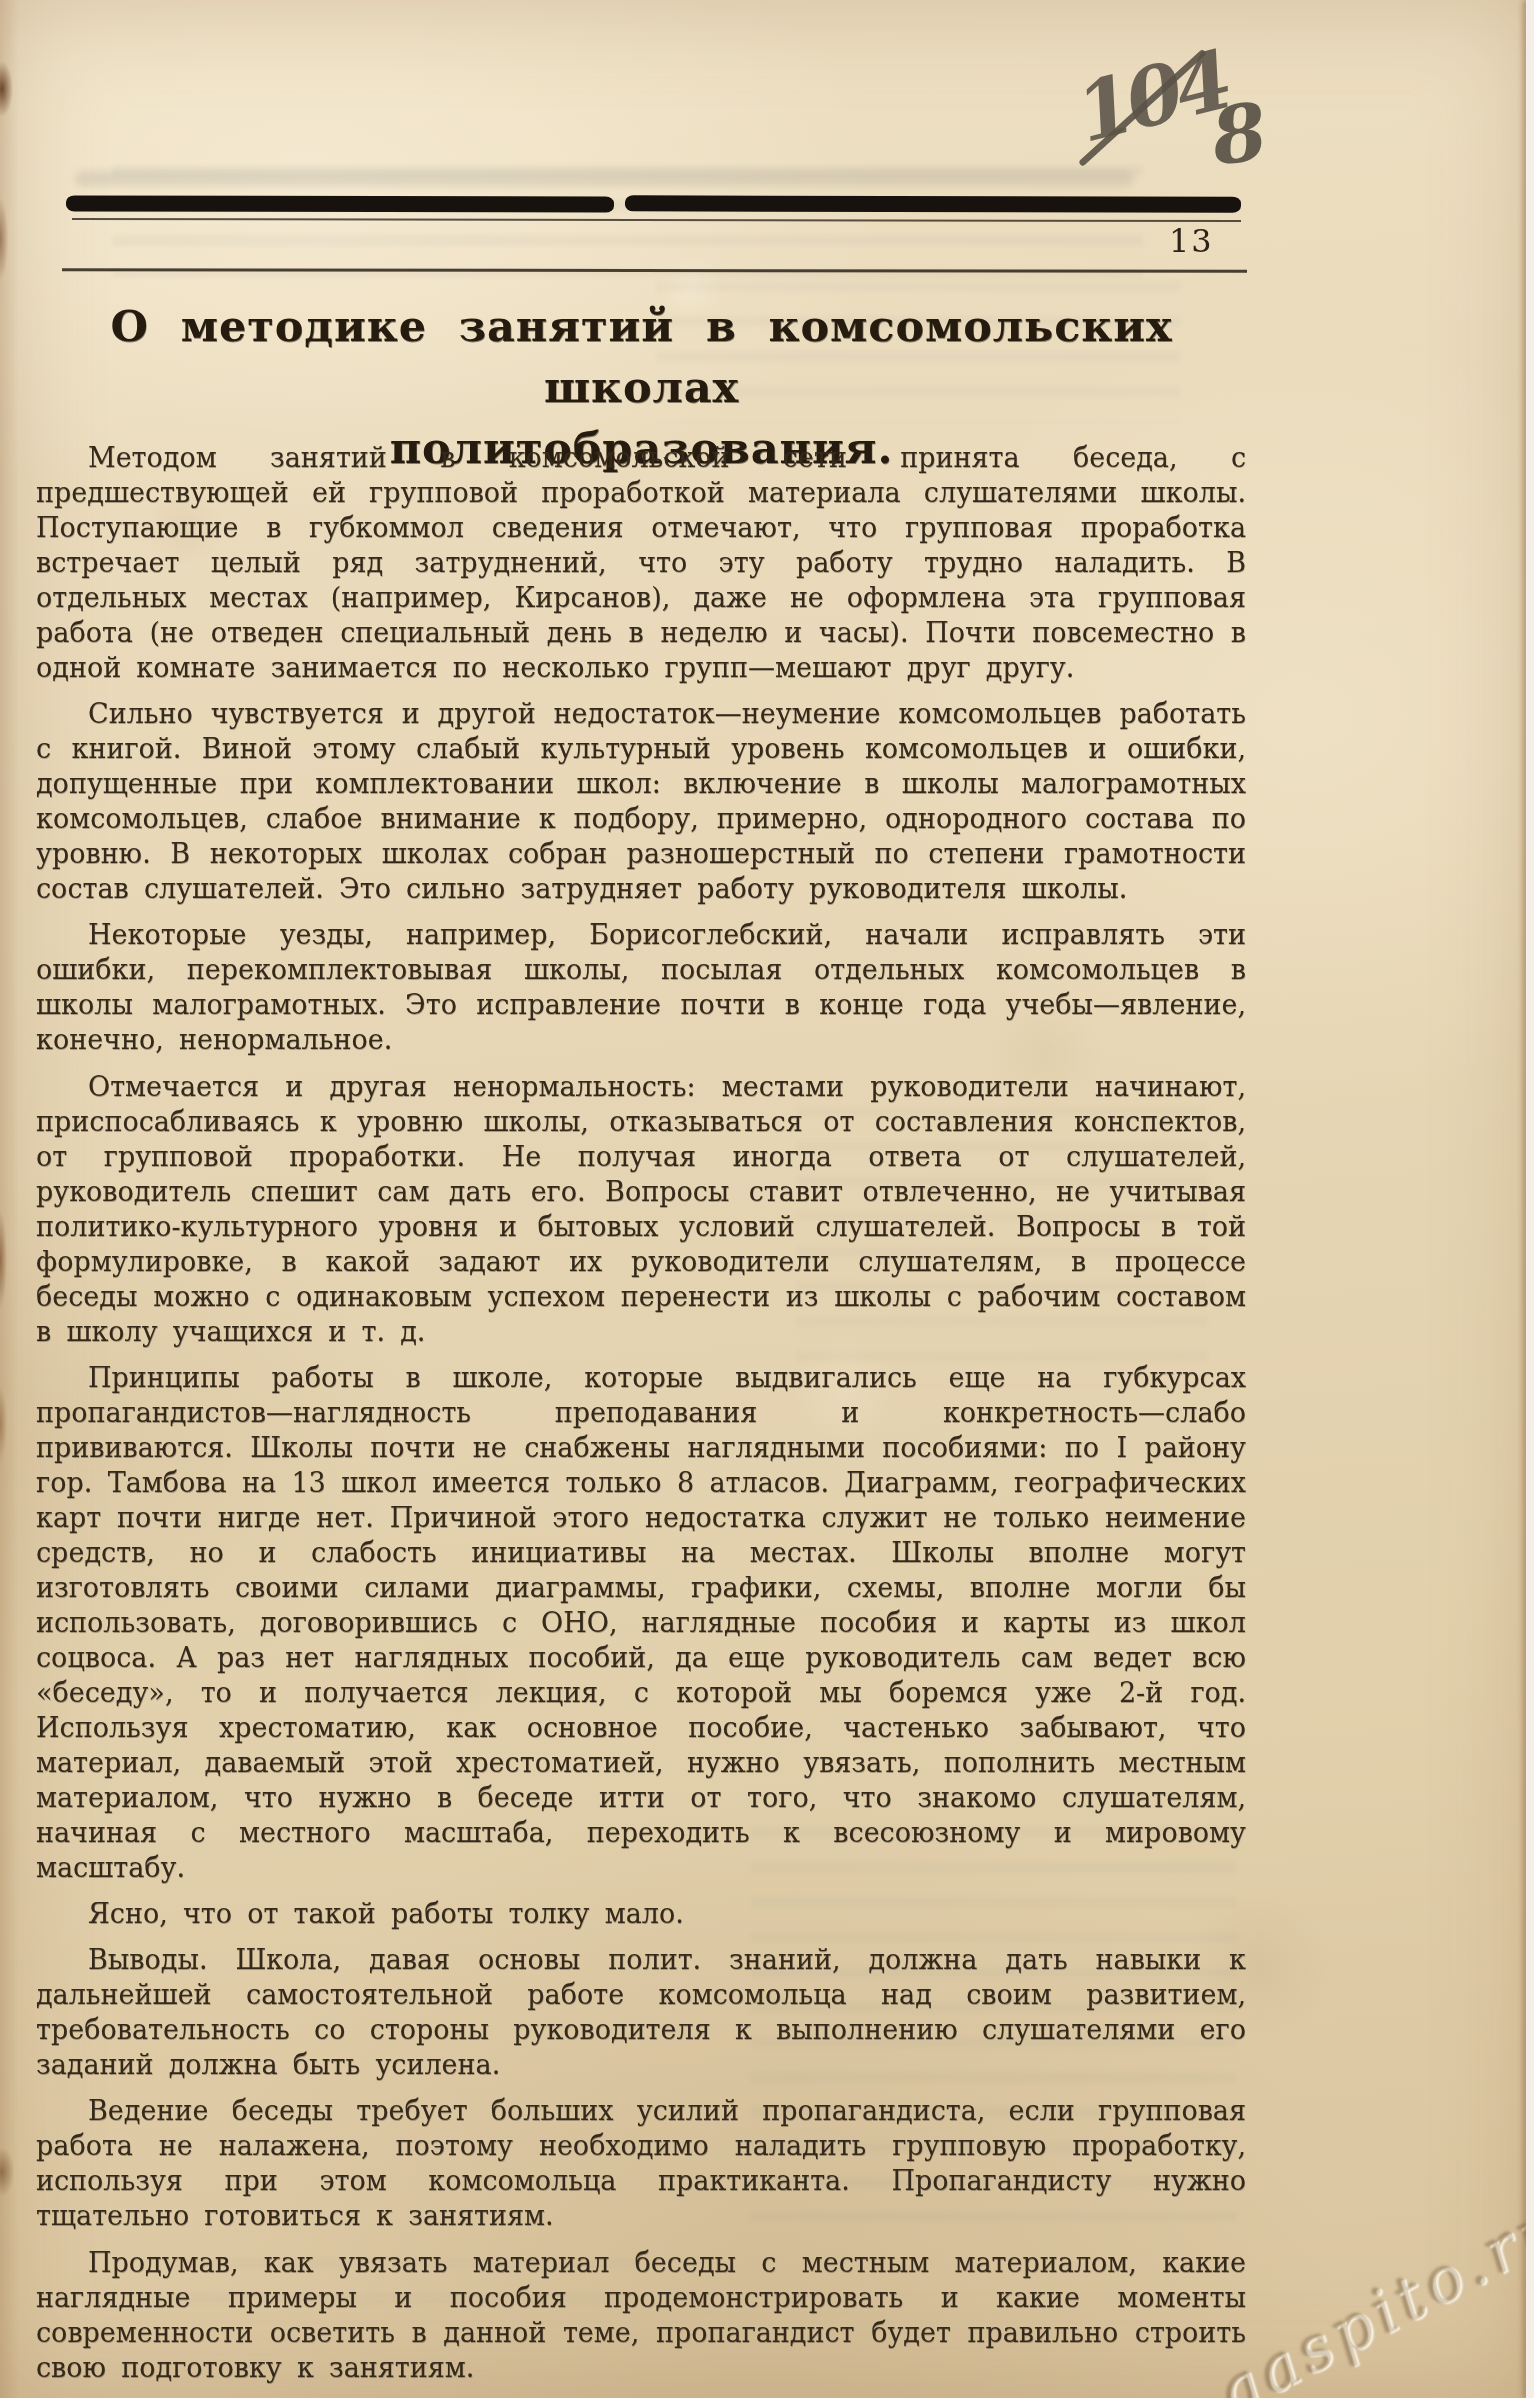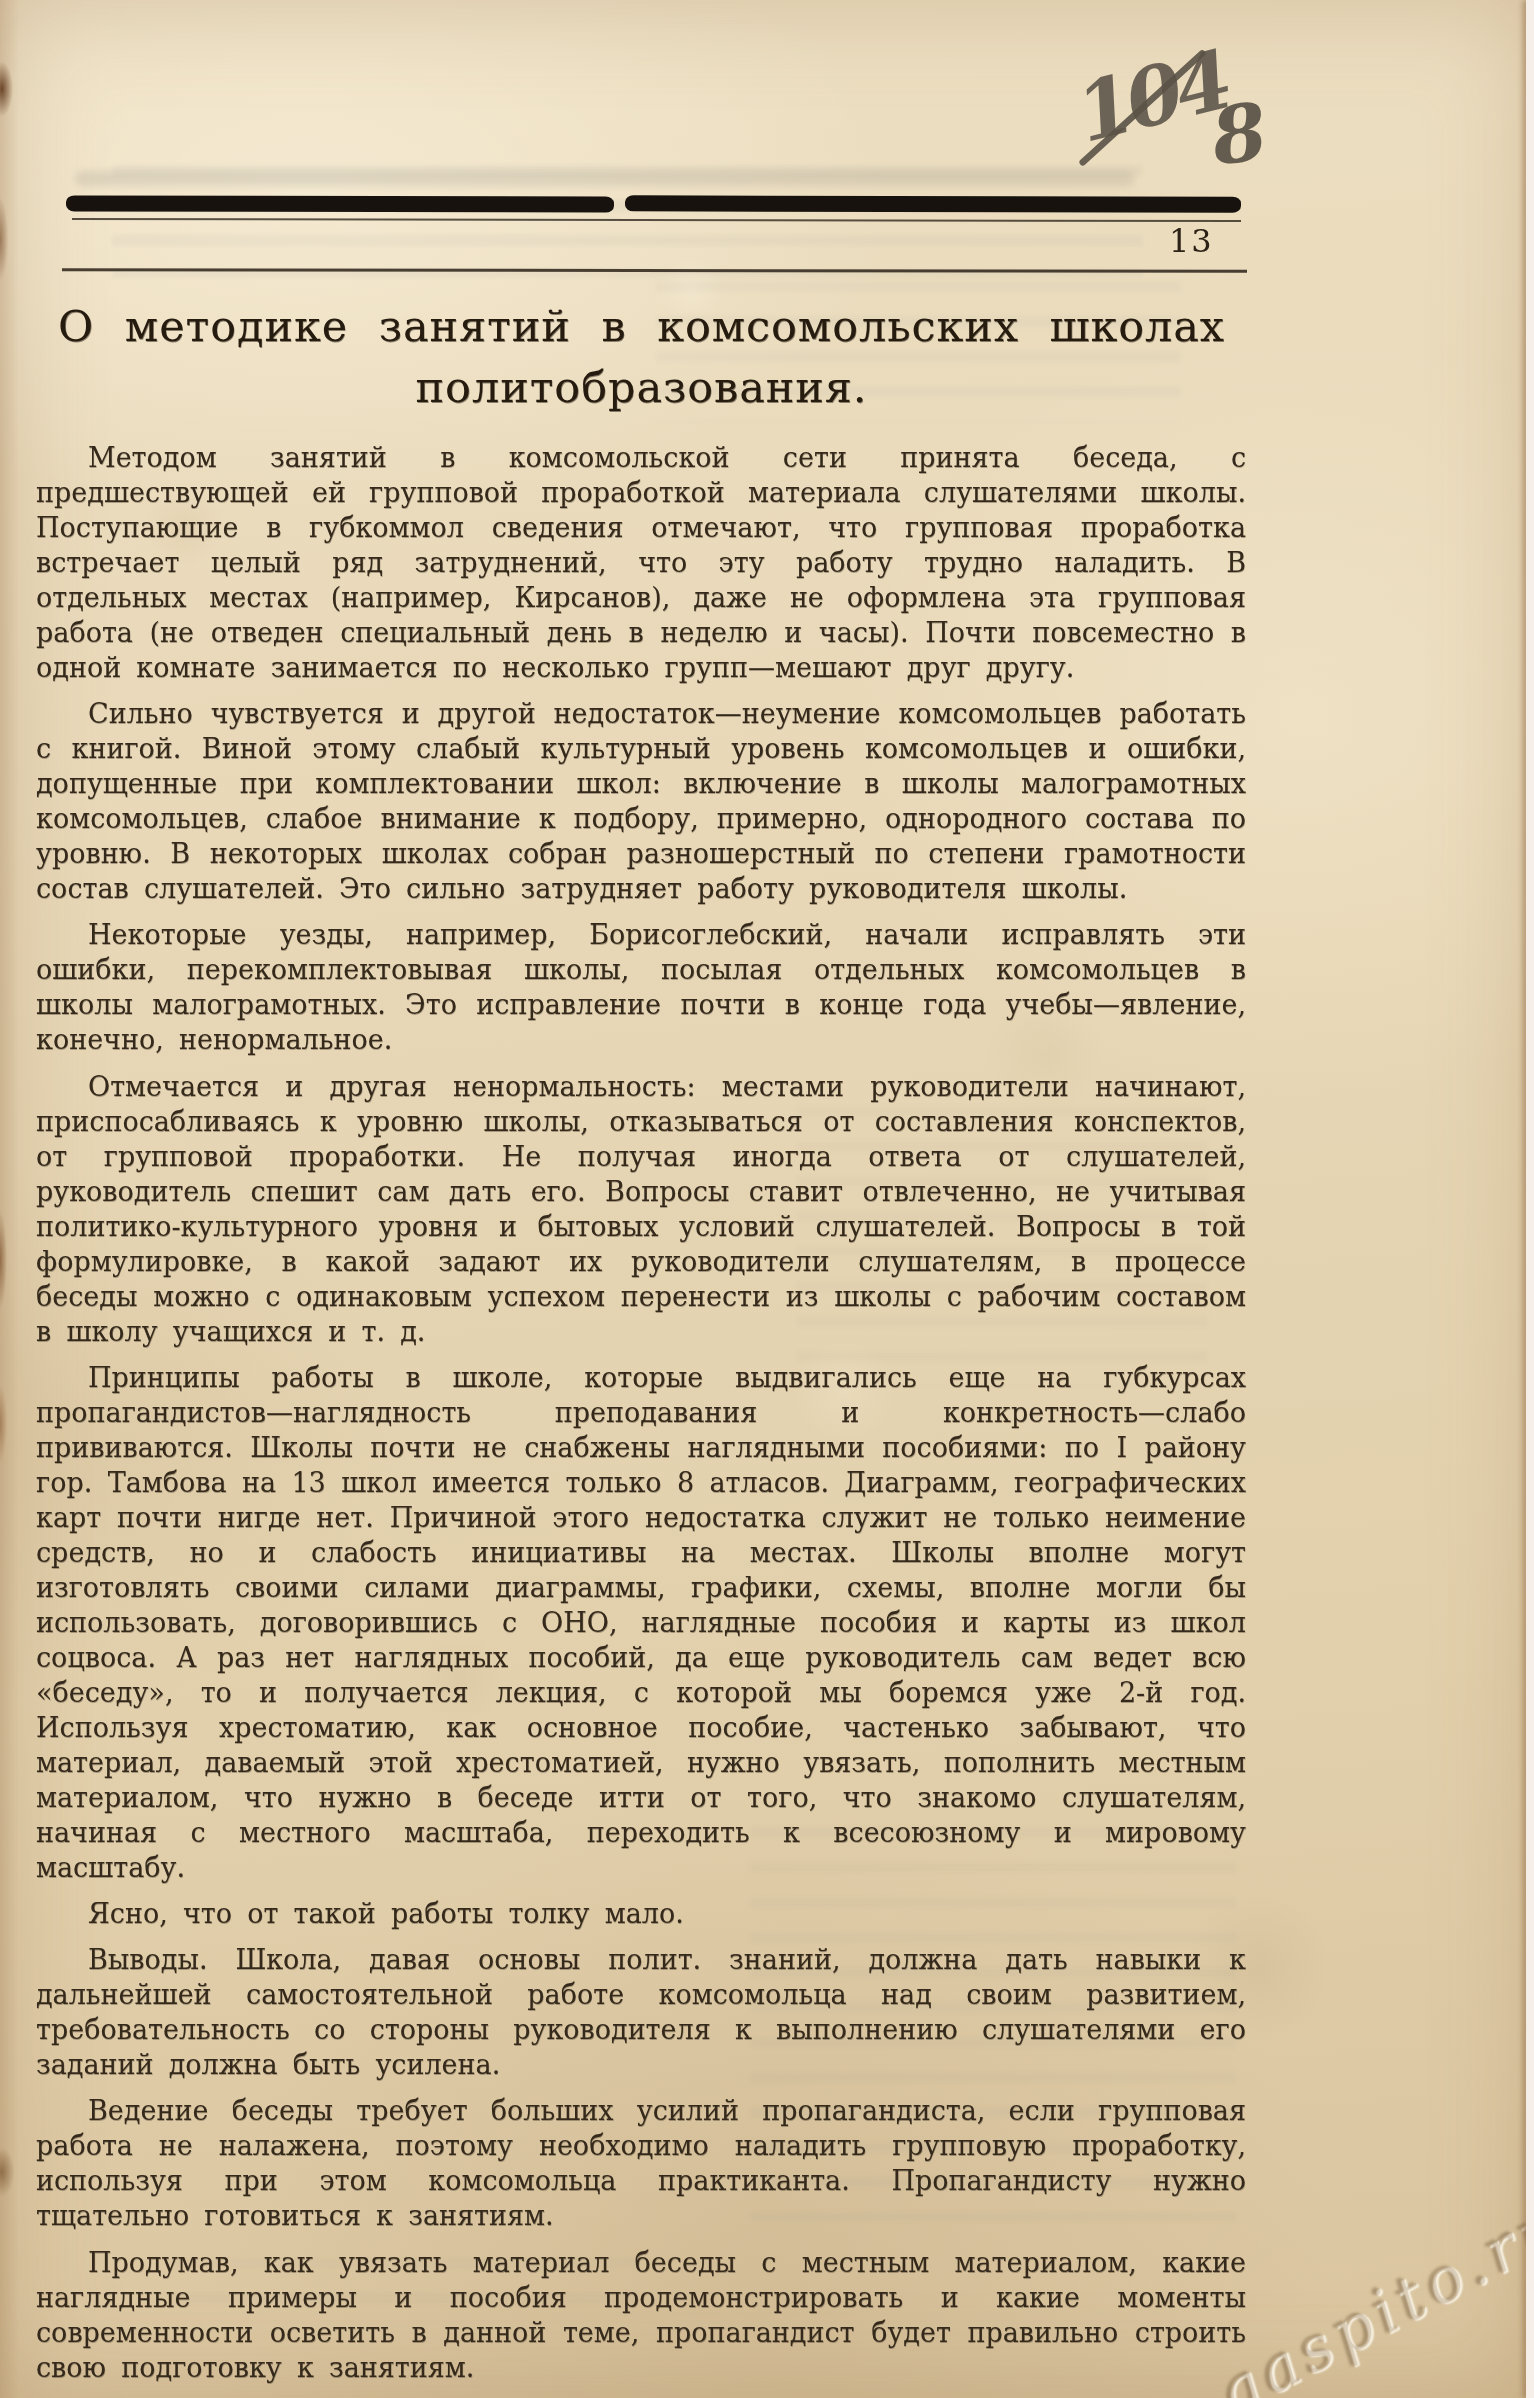--- a/index.html
+++ b/index.html
@@ -62,21 +62,21 @@
   .rule-thin-2 { position: absolute; left: 62px; top: 269px; width: 1185px; height: 2.8px; background: rgba(42,33,23,0.85); transform: rotate(0.08deg); }
 
   .page-number {
     position: absolute; left: 1169px; top: 222px; width: 56px;
     font-size: 32px; color: #2c2216; letter-spacing: 1.9px;
   }
 
   
   .title {
     position: absolute; left: 37px; top: 296px; width: 1209px;
-    text-align: center; color: #261b0f; font-weight: normal;
+    text-align: center; color: #261b0f; font-weight: bold;
     font-size: 43px; line-height: 61px; word-spacing: 16px; letter-spacing: 0.9px;
     text-shadow: 0.6px 0.7px 0 rgba(38,27,15,0.5);
   }
 
   
   .body-text {
     position: absolute; left: 36px; top: 440px; width: 1210px;
     font-size: 27px; line-height: 35px; text-align: justify;
     color: #34291b; word-spacing: 6.6px;
     text-shadow: 0.4px 0.5px 0 rgba(52,41,27,0.35);

